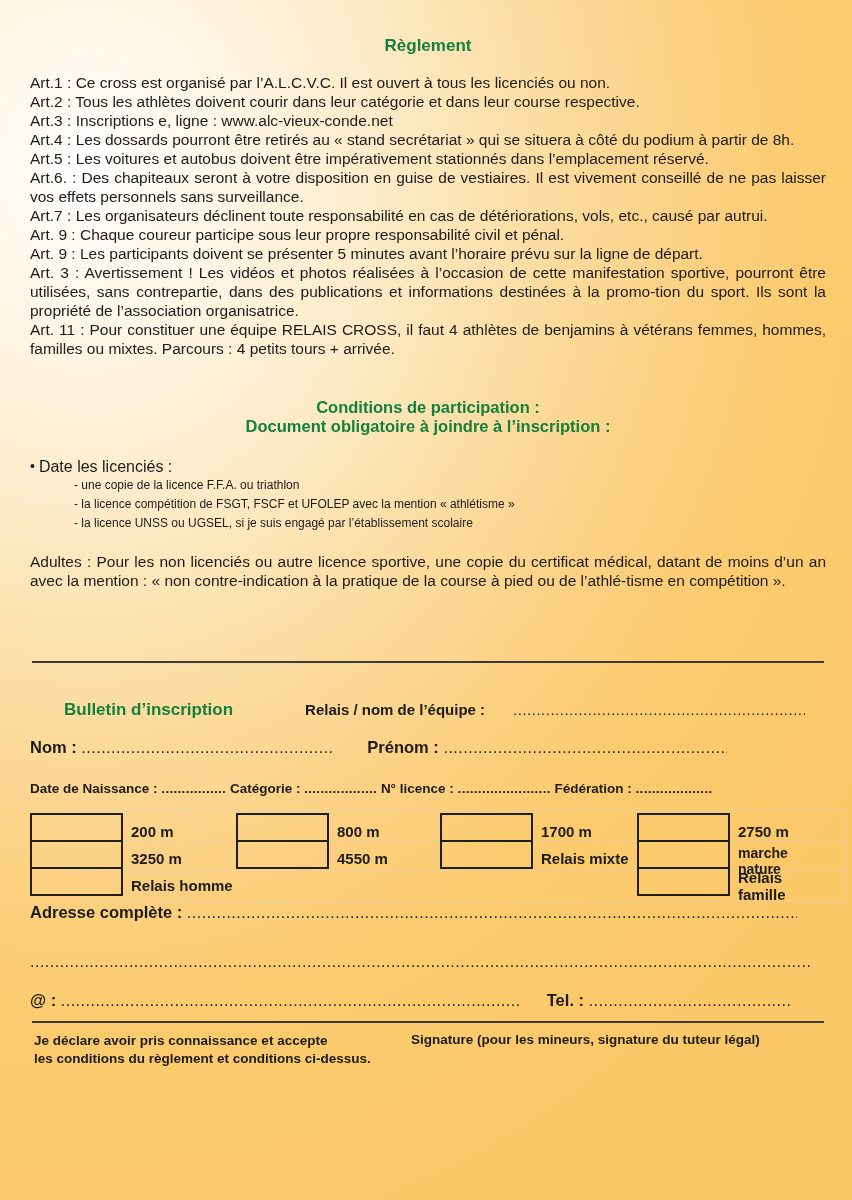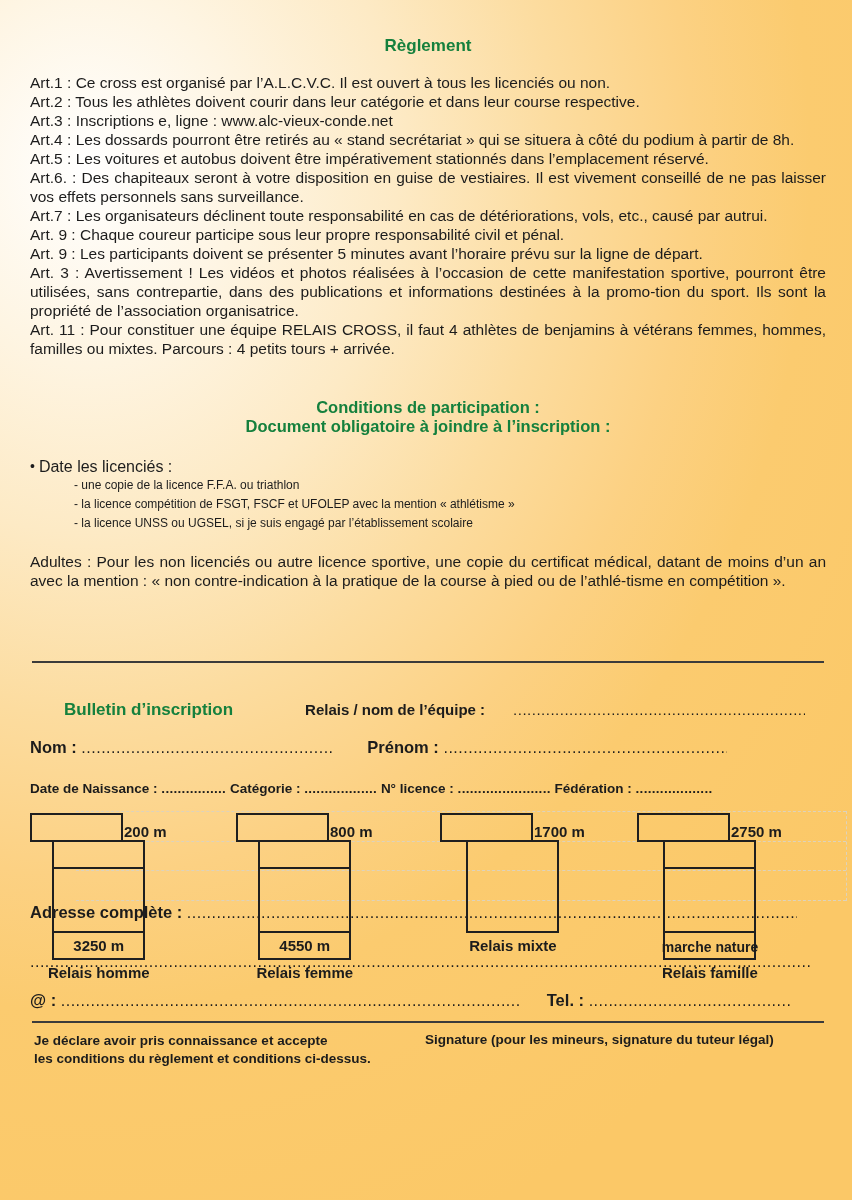--- a/index.html
+++ b/index.html
@@ -44,35 +44,35 @@
   .nom-row { margin-top:18px; font-size:16.5px; }
   .lbl { font-weight:bold; }
   .nom-row .dots, .addr-row .dots, .email-row .dots { font-size:16px; }
 
   .meta-row { margin-top:24px; font-size:13.5px; font-weight:bold; white-space:nowrap; }
   .meta-row .mdots { font-weight:bold; letter-spacing:0.3px; }
 
   .race-grid { position:relative; margin-top:15px; height:92px; }
   .race-col { position:absolute; top:2px; }
   .race-row { display:flex; align-items:center; height:29px; }
-  .race-row + .race-row { margin-top:-2px;flex-direction:column; }
+  .race-row + .race-row { margin-top:-2px; }
   .box { width:93px; height:29px; border:2px solid #1f1f1f; flex:0 0 93px; }
-  .race-label { font-size:15px; font-weight:bold; padding-left:1px; position:relative; top:4px; }
+  .race-label { font-size:15px; font-weight:bold; padding-left:8px; position:relative; top:4px; }
   .race-label.small { font-size:14px; top:6px; }
   .dash { position:absolute; border:0; }
   .dash.h { left:46px; width:770px; border-top:1px dashed #ddd2bc; }
   .dash.v { left:816px; top:0; height:90px; border-left:1px dashed #ddd2bc; }
 
   .addr-row { font-size:16.5px; }
   .dotline { margin-top:31px; width:780px; overflow:hidden; white-space:nowrap; font-size:16px; letter-spacing:0.5px; }
   .email-row { margin-top:20px; font-size:16.5px; }
 
   .footer { display:flex; margin-top:9px; }
   .decl { margin-left:4px; width:372px; font-size:13.5px; font-weight:bold; line-height:18px; }
-  .sig { font-size:13.5px; font-weight:bold; margin-left:19px; }
+  .sig { font-size:13.5px; font-weight:bold; margin-left:5px; }
 
   .w290 { width:292px; }
   .w252 { width:252px; }
   .w285 { width:284px; }
   .w612 { width:610px; }
   .w460 { width:458px; }
   .w205 { width:204px; }
   .sp36 { display:inline-block; width:34px; }
   .sp28 { display:inline-block; width:28px; }
 </style>
@@ -154,24 +154,20 @@
 
     <div class="race-col" style="left:206px">
       <div class="race-row">
         <span class="box"></span>
         <span class="race-label">800 m</span>
       </div>
       <div class="race-row">
         <span class="box"></span>
         <span class="race-label">4550 m</span>
       </div>
-      <div class="race-row">
-        <span class="box"></span>
-        <span class="race-label">Relais femme</span>
-      </div>
     </div>
 
     <div class="race-col" style="left:410px">
       <div class="race-row">
         <span class="box"></span>
         <span class="race-label">1700 m</span>
       </div>
       <div class="race-row">
         <span class="box"></span>
         <span class="race-label">Relais mixte</span>

